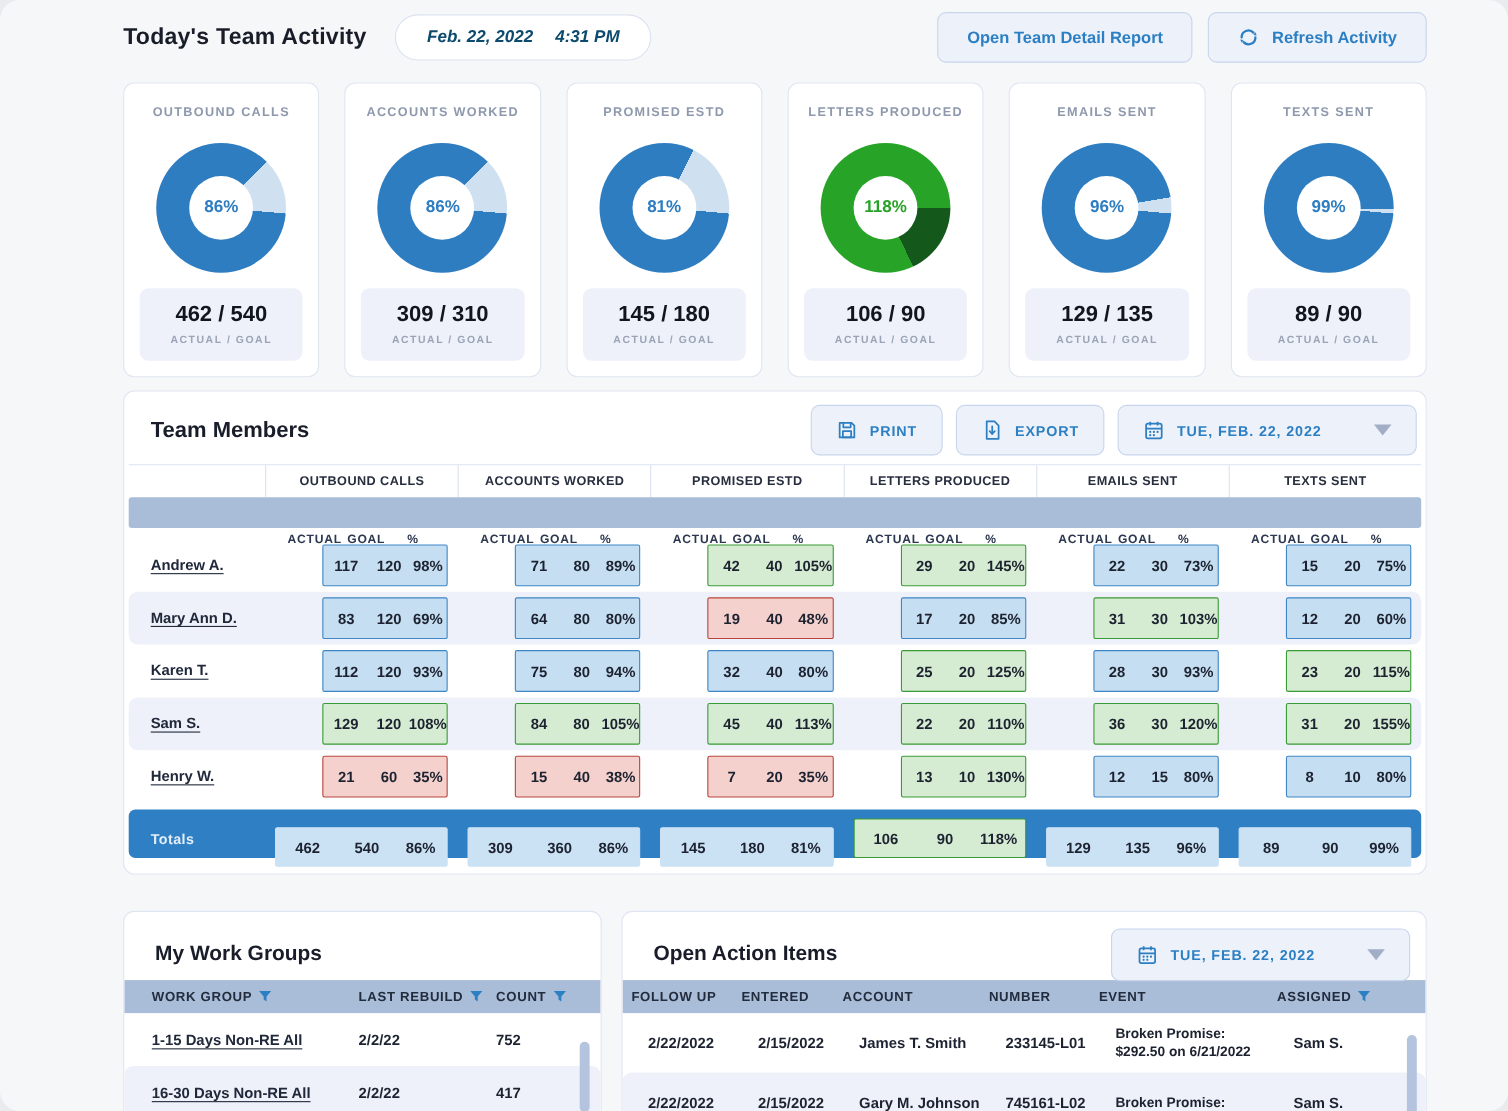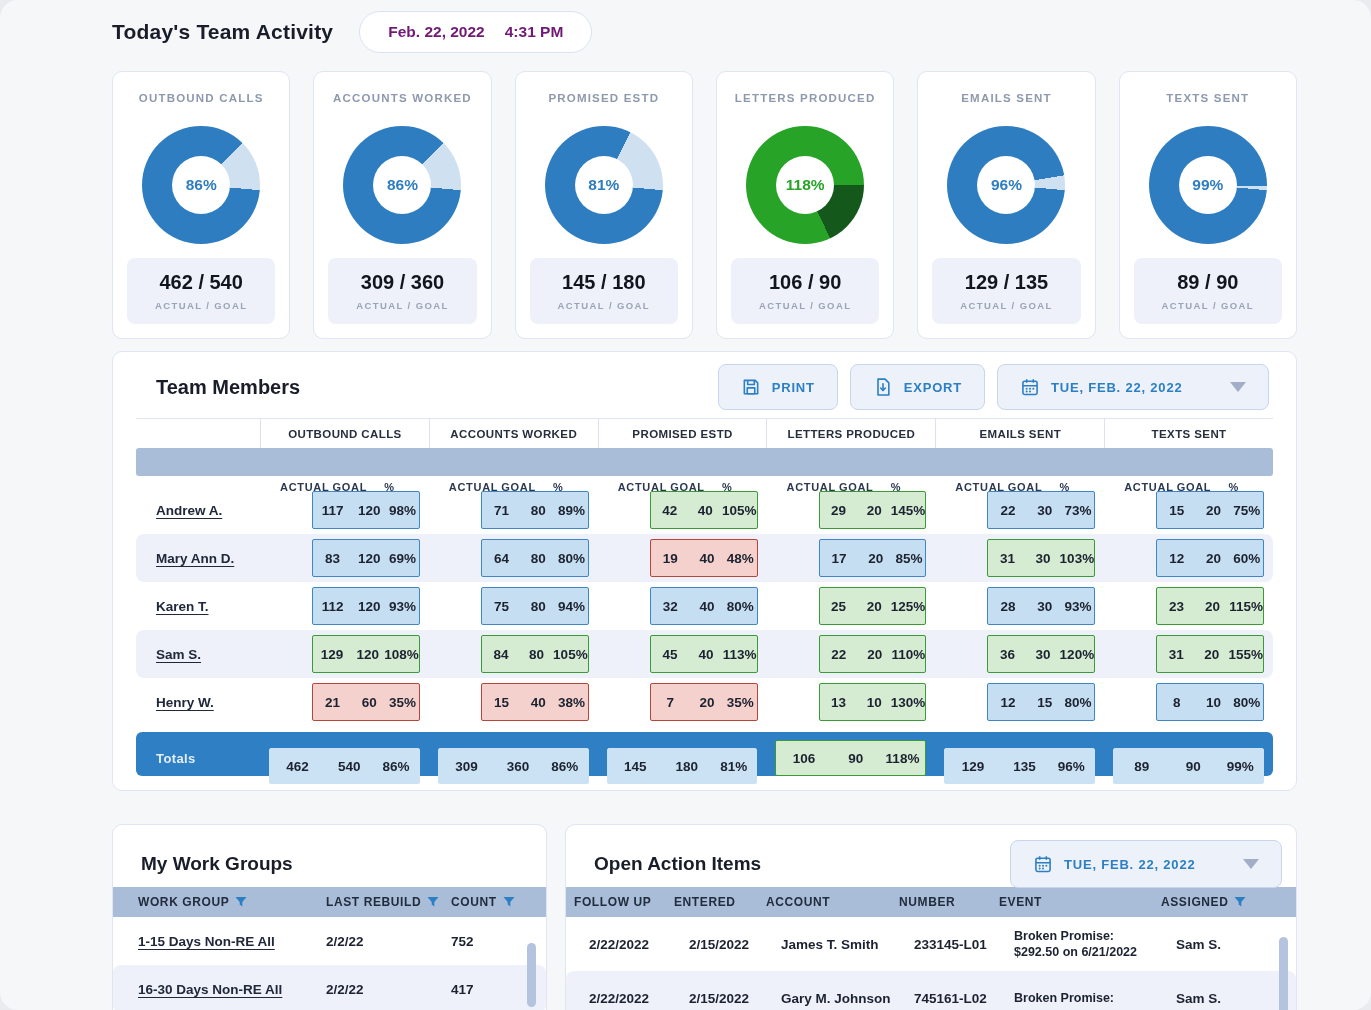--- a/index.html
+++ b/index.html
@@ -16,41 +16,41 @@
     --ink:#181d29;
   }
   *{box-sizing:border-box;}
   body{margin:0;background:#e9ebef;font-family:"Liberation Sans",sans-serif;}
   .canvas{position:relative;width:1371px;height:1010px;overflow:hidden;border-radius:18px;background:#f6f7f9;}
 
   
   .topbar{display:flex;align-items:center;gap:26px;padding:11px 74px 0 112px;}
   .page-title{font-size:21px;font-weight:800;color:var(--ink);letter-spacing:.2px;}
   .datetime-pill{height:42px;padding:0 28px;border-radius:22px;background:#fff;border:1px solid #dbe2f0;
-    display:flex;align-items:center;gap:20px;font-size:15.5px;font-weight:700;color:#701a75;}
+    display:flex;align-items:center;gap:20px;font-size:15.5px;font-weight:700;color:#0c4a6e;font-style:italic;}
   .top-actions{margin-left:auto;display:flex;gap:14px;}
   .btn{height:46px;padding:0 26px;border-radius:8px;background:var(--btn-bg);border:1px solid var(--btn-bd);
     color:var(--accent);font-family:inherit;font-size:15px;font-weight:700;display:flex;align-items:center;gap:11px;cursor:pointer;}
 
   
   .kpi-row{margin:18px 74px 0 112px;display:grid;grid-template-columns:repeat(6,1fr);gap:23px;height:268px;}
   .kpi-card{background:#fff;border:1px solid var(--card-bd);border-radius:10px;display:flex;flex-direction:column;
     align-items:center;padding:20px 14px 14px;}
   .kpi-title{font-size:11.5px;font-weight:700;letter-spacing:1.2px;color:#8e99ad;white-space:nowrap;}
   .donut{position:relative;width:118px;height:118px;border-radius:50%;margin-top:22px;flex:none;}
   .donut-hole{position:absolute;left:50%;top:50%;width:58px;height:58px;margin:-29px 0 0 -29px;border-radius:50%;
     background:#fff;display:flex;align-items:center;justify-content:center;}
   .donut-pct{font-size:15.5px;font-weight:800;}
   .kpi-footer{margin-top:auto;width:100%;height:66px;border-radius:8px;background:#eef1fa;
     display:flex;flex-direction:column;align-items:center;justify-content:center;}
   .kpi-value{font-size:20px;font-weight:800;color:#10151f;}
   .kpi-caption{margin-top:6px;font-size:9.5px;font-weight:700;letter-spacing:1.4px;color:#9aa4b6;}
 
   
-  .tm-card{margin:12px 74px 0 112px;height:440px;background:#fff;border:1px solid var(--card-bd);border-radius:10px;padding:0 23px;}
+  .tm-card{margin:12px 74px 0 112px;height:440px;background:#fff;border:1px solid var(--card-bd);border-radius:10px;padding:0 4px;}
   .tm-head{display:flex;align-items:center;padding:12px 4px 8px 20px;}
   .section-title{font-size:20px;font-weight:800;color:var(--ink);}
   .tm-toolbar{margin-left:auto;display:flex;gap:12px;}
   .tool-btn{height:46px;padding:0 22px;border-radius:8px;background:var(--btn-bg);border:1px solid var(--btn-bd);
     color:var(--accent);font-family:inherit;font-size:13px;font-weight:700;letter-spacing:.8px;display:flex;align-items:center;gap:11px;cursor:pointer;}
   .date-select{width:272px;justify-content:flex-start;}
   .caret{width:0;height:0;border-left:8px solid transparent;border-right:8px solid transparent;border-top:10px solid #a2aec6;margin-left:auto;}
 
   .cols{display:grid;grid-template-columns:124px repeat(6,1fr);align-items:center;}
   .group-head{height:30px;border-top:1px solid #dfe7f4;}
@@ -105,20 +105,36 @@
 <body>
 
 <div class="canvas">
 
   <div class="topbar">
     <div class="page-title">Today's Team Activity</div>
     <div class="datetime-pill">
       <span>Feb. 22, 2022</span>
       <span>4:31 PM</span>
     </div>
+    <div class="top-actions">
+      <button class="btn">
+        <span>Open Team Detail Report</span>
+      </button>
+      <button class="btn">
+        <span class="icon">
+          <svg width="20" height="20" viewBox="0 0 24 24" fill="none" stroke="#2b7fc2" stroke-width="2.5" stroke-linecap="round">
+            <path d="M19.5 12a7.5 7.5 0 0 1-12.9 5.2"></path>
+            <path d="M4.5 12a7.5 7.5 0 0 1 12.9-5.2"></path>
+            <path d="M20.9 9.8l-3.6-.5 2.4-2.8z" fill="#2b7fc2" stroke="none"></path>
+            <path d="M3.1 14.2l3.6.5-2.4 2.8z" fill="#2b7fc2" stroke="none"></path>
+          </svg>
+        </span>
+        <span>Refresh Activity</span>
+      </button>
+    </div>
   </div>
 
   <div class="kpi-row">
       <div class="kpi-card">
         <div class="kpi-title">OUTBOUND CALLS</div>
         <div class="donut" style="background: conic-gradient(from 44.6deg, rgb(207, 224, 241) 0deg, rgb(207, 224, 241) 14%, rgb(46, 125, 193) 0deg);">
           <div class="donut-hole">
             <div class="donut-pct" style="color: rgb(46, 125, 193);">86%</div>
           </div>
         </div>
@@ -128,21 +144,21 @@
         </div>
       </div>
       <div class="kpi-card">
         <div class="kpi-title">ACCOUNTS WORKED</div>
         <div class="donut" style="background: conic-gradient(from 44.6deg, rgb(207, 224, 241) 0deg, rgb(207, 224, 241) 14%, rgb(46, 125, 193) 0deg);">
           <div class="donut-hole">
             <div class="donut-pct" style="color: rgb(46, 125, 193);">86%</div>
           </div>
         </div>
         <div class="kpi-footer">
-          <div class="kpi-value">309 / 360</div>
+          <div class="kpi-value">309 / 310</div>
           <div class="kpi-caption">ACTUAL / GOAL</div>
         </div>
       </div>
       <div class="kpi-card">
         <div class="kpi-title">PROMISED ESTD</div>
         <div class="donut" style="background: conic-gradient(from 26.6deg, rgb(207, 224, 241) 0deg, rgb(207, 224, 241) 19%, rgb(46, 125, 193) 0deg);">
           <div class="donut-hole">
             <div class="donut-pct" style="color: rgb(46, 125, 193);">81%</div>
           </div>
         </div>

